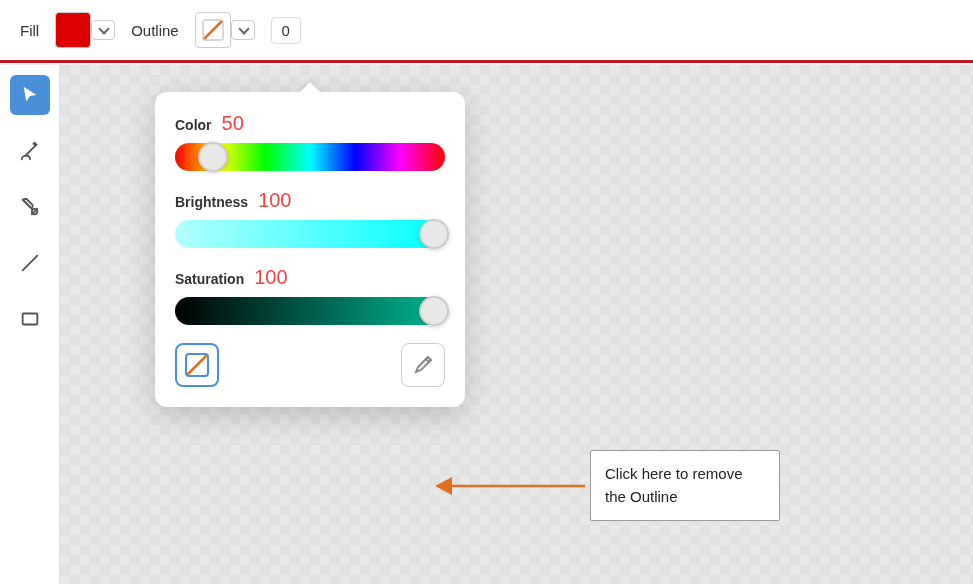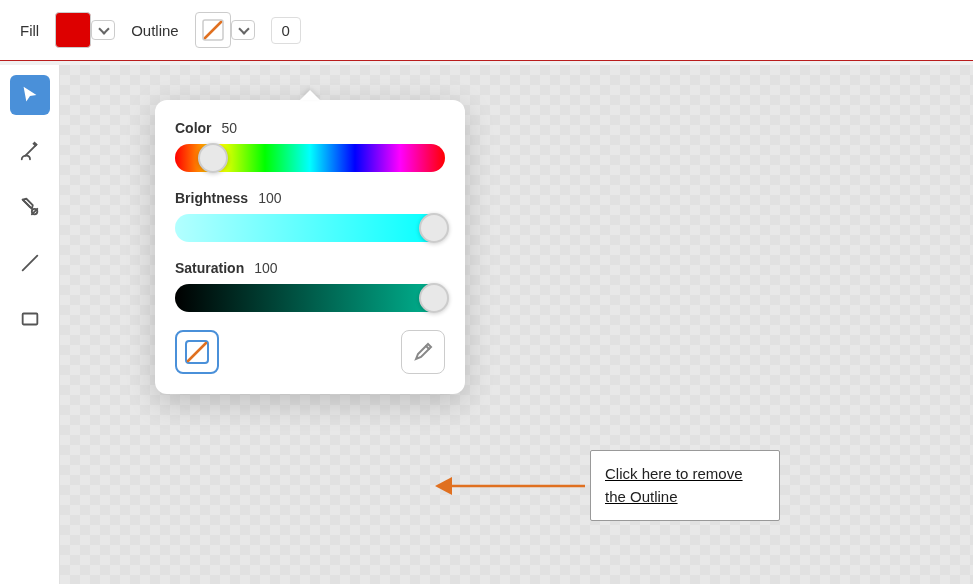--- a/index.html
+++ b/index.html
@@ -12,21 +12,21 @@
       position: relative;
     }
 
     
     .toolbar {
       display: flex;
       align-items: center;
       padding: 12px 20px;
       gap: 16px;
       background: #fff;
-      border-bottom: 1px solid #b91c1c;
+      border-bottom: 3px solid #b91c1c;
       position: relative;
       z-index: 10;
     }
 
     .toolbar-label {
       font-size: 15px;
       font-weight: 500;
       color: #333;
     }
 
@@ -122,21 +122,21 @@
       top: 65px;
       right: 0;
       bottom: 0;
       background: #e8e8e8;
     }
 
     
     .color-picker-popup {
       position: absolute;
       left: 155px;
-      top: 100px;
+      top: 92px;
       width: 310px;
       background: #fff;
       border-radius: 12px;
       box-shadow: 0 8px 30px rgba(0,0,0,0.18);
       padding: 20px;
       z-index: 100;
     }
 
     
     .color-picker-popup::before {
@@ -164,22 +164,22 @@
       margin-bottom: 8px;
     }
 
     .slider-label {
       font-size: 14px;
       font-weight: 600;
       color: #333;
     }
 
     .slider-value {
-      font-size: 14px;
-      color: #404040;
+      font-size: 20px;
+      color: #ef4444;
     }
 
     
     .hue-track {
       width: 100%;
       height: 28px;
       border-radius: 14px;
       background: linear-gradient(to right,
         #ff0000 0%,
         #ffff00 16.67%,
@@ -260,21 +260,20 @@
 
     
     .annotation-container {
       position: absolute;
       left: 430px;
       top: 450px;
       z-index: 200;
       display: flex;
       align-items: center;
       gap: 0;
-      text-decoration: underline;
     }
 
     
     .arrow-svg {
       width: 160px;
       height: 50px;
     }
 
     .annotation-box {
       width: 190px;

